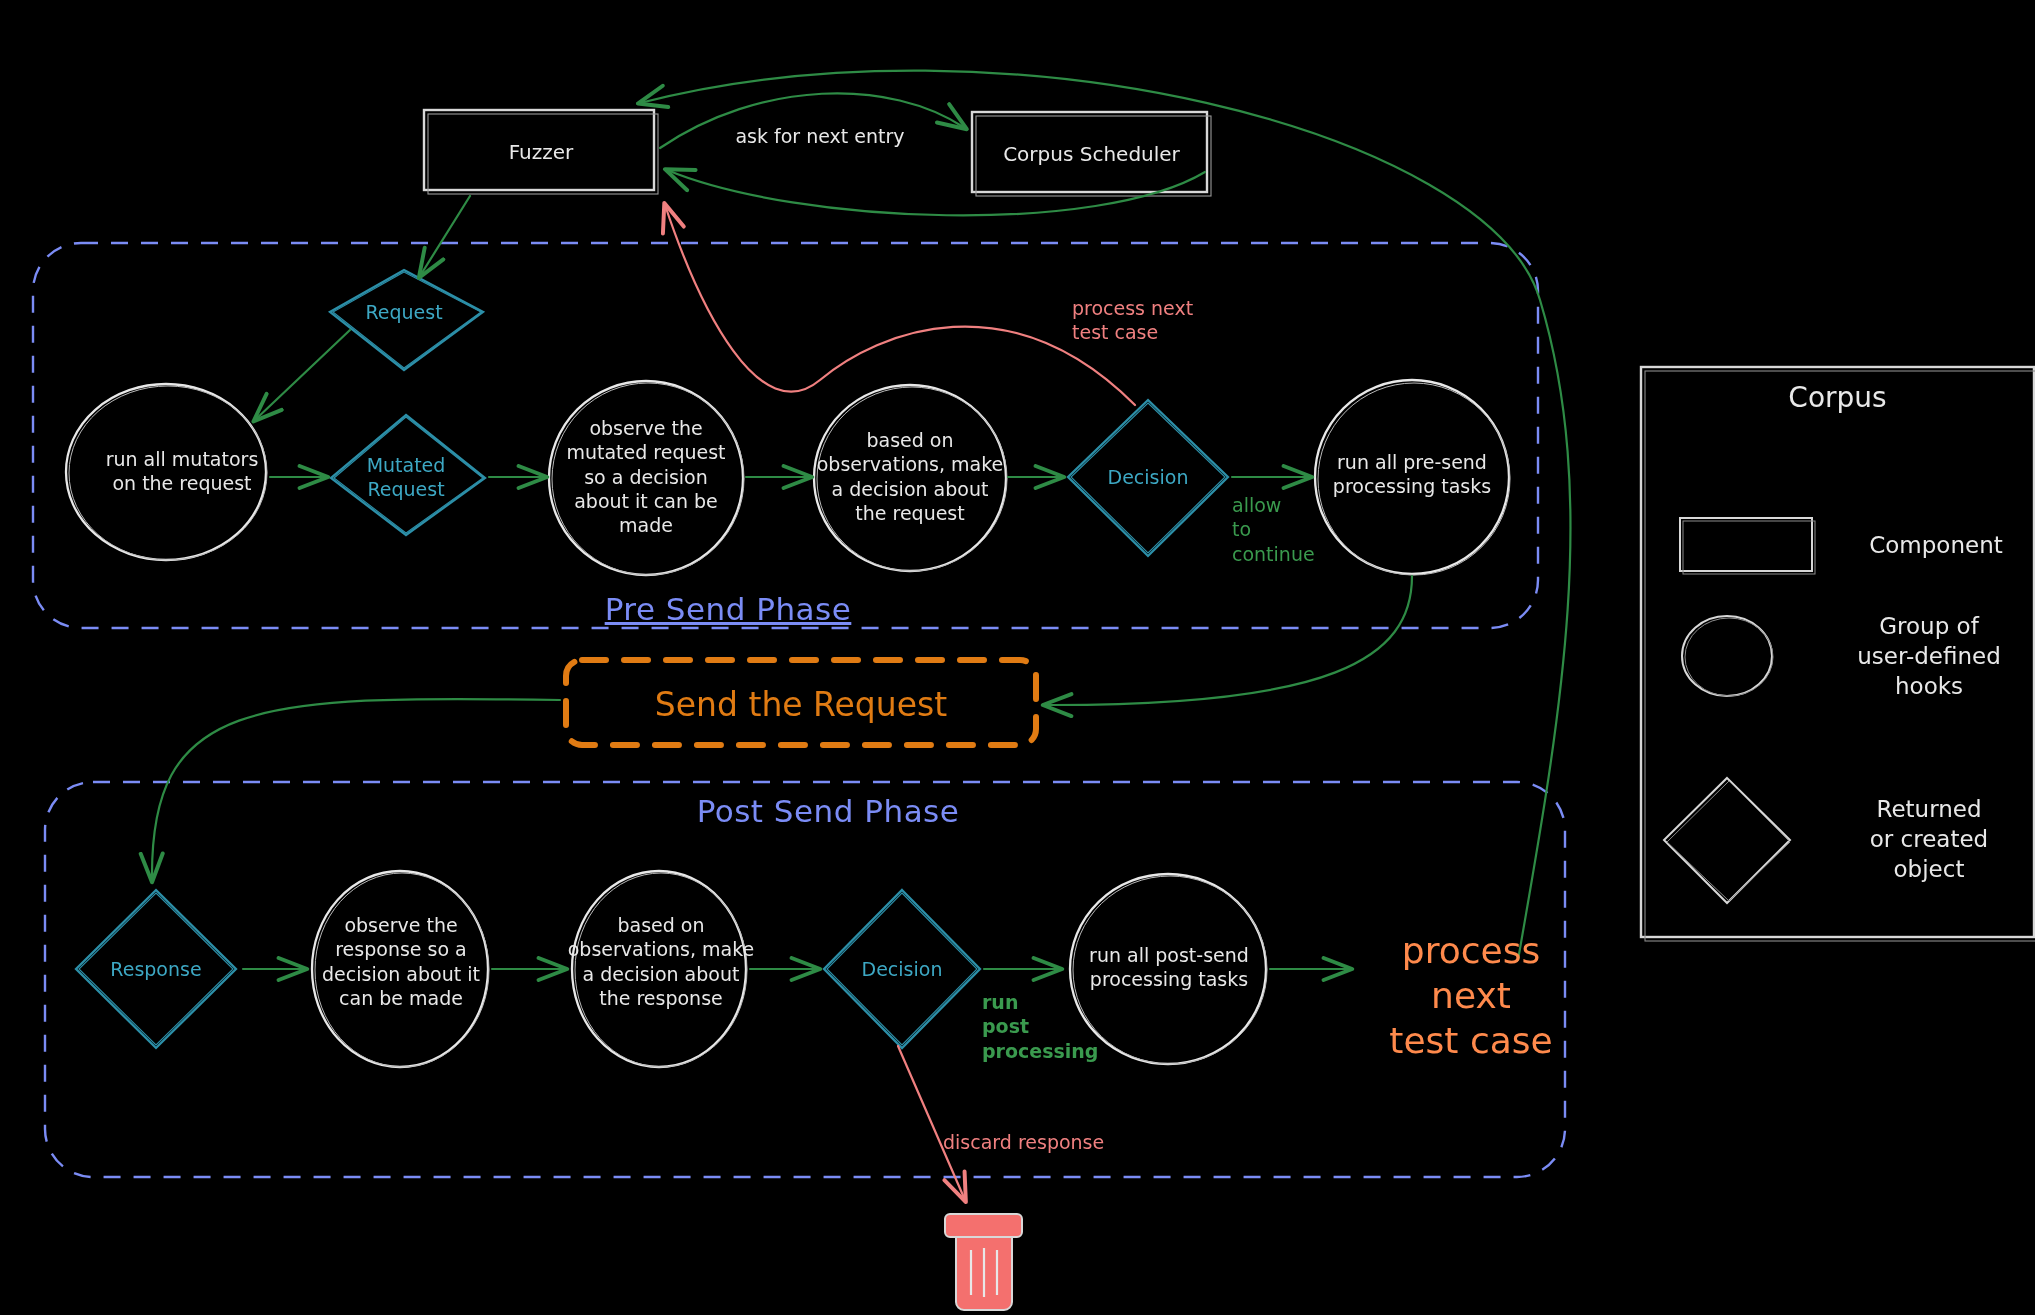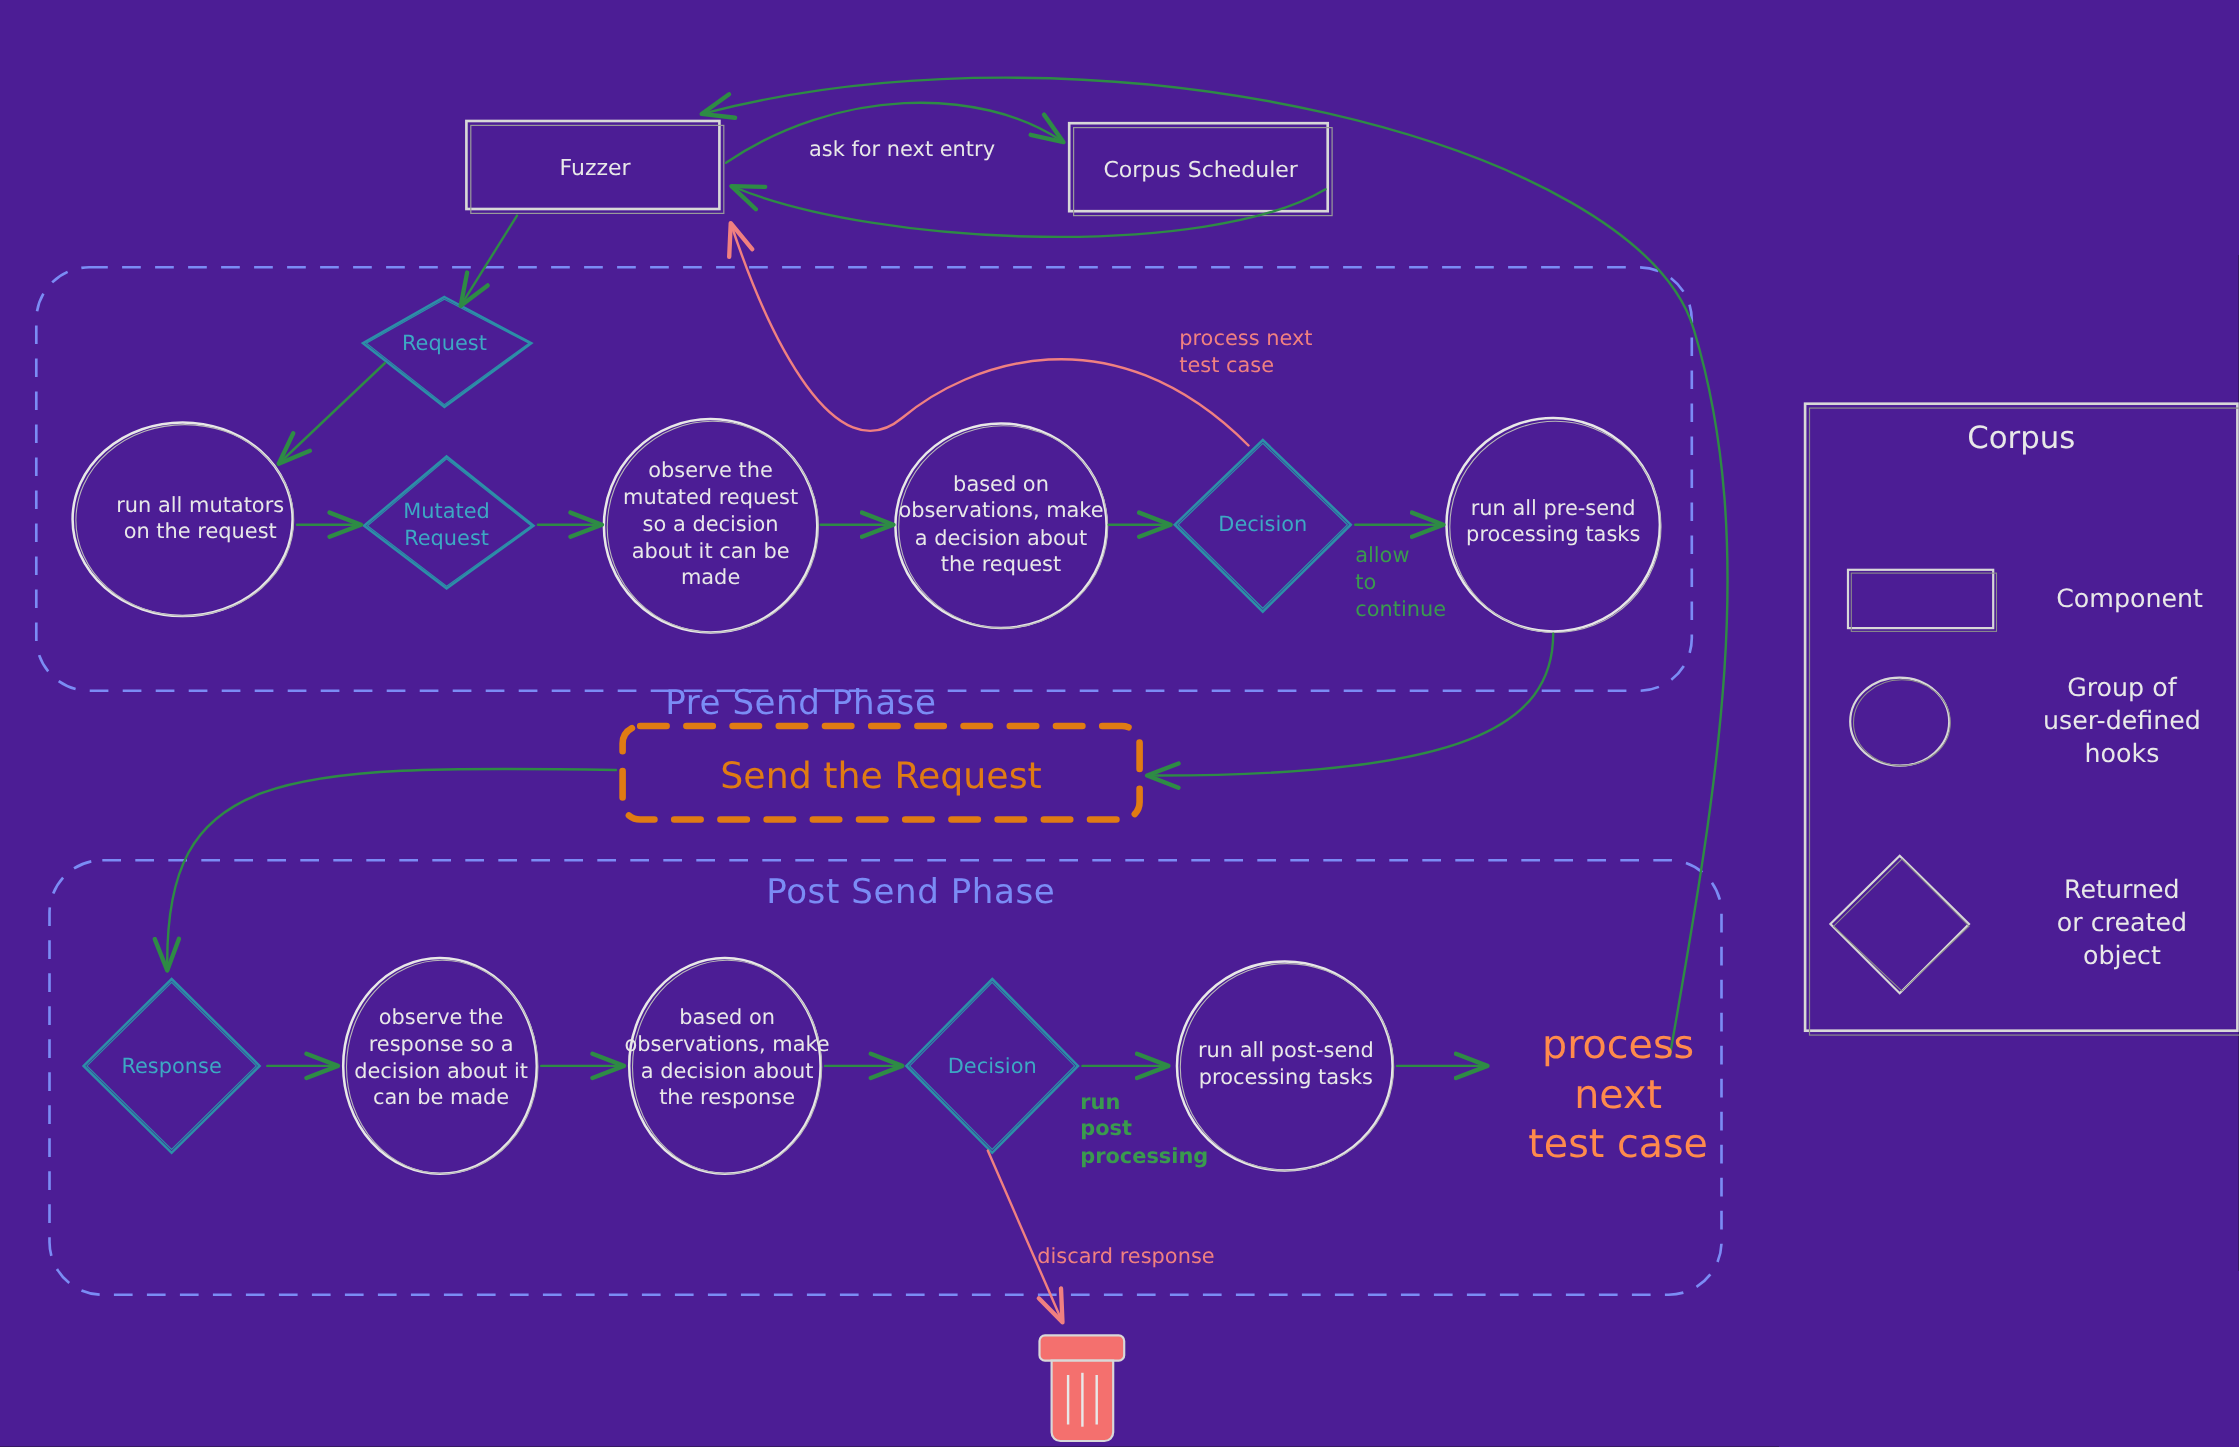--- a/index.html
+++ b/index.html
@@ -1,17 +1,17 @@
 <!DOCTYPE html>
 <html><head>
 <meta charset="utf-8">
 <style>
   html,body{margin:0;padding:0;background:#121212;}
   body{width:2035px;height:1315px;overflow:hidden;font-family:"DejaVu Sans",sans-serif;}
-  #stage{position:relative;width:2035px;height:1315px;background:#4c1d95;}
+  #stage{position:relative;width:2035px;height:1315px;background:#000000;}
   svg.layer{position:absolute;left:0;top:0;width:2035px;height:1315px;overflow:visible;}
   .txt{position:absolute;text-align:center;line-height:1.28;white-space:pre-line;
        font-family:"DejaVu Sans",sans-serif;pointer-events:none;}
   .white{color:#e8e8e8;}
   .cyan{color:#3da8c4;}
   .green{color:#3a9a4e;}
   .red{color:#f08080;}
   .orange{color:#e07b13;}
   .orange2{color:#ff8a4c;}
   .blue{color:#7b8cf5;}
@@ -211,21 +211,21 @@
 so a decision
 about it can be
 made</div>
   <div class="txt white node-label" style="left:813px;top:428px;width:194px;">based on
 observations, make
 a decision about
 the request</div>
   <div class="txt white node-label" style="left:1317px;top:450px;width:190px;">run all pre-send
 processing tasks</div>
 
-  <div class="txt blue phase-title" style="left:548px;top:620px;width:360px;">Pre Send Phase</div>
+  <div class="txt blue phase-title" style="left:548px;top:590px;width:360px;text-decoration:underline;">Pre Send Phase</div>
   <div class="txt blue phase-title" style="left:648px;top:792px;width:360px;">Post Send Phase</div>
 
   <div class="txt orange send-lbl" style="left:566px;top:684px;width:470px;">Send the Request</div>
 
   <div class="txt cyan node-label" style="left:86px;top:957px;width:140px;">Response</div>
   <div class="txt cyan node-label" style="left:832px;top:957px;width:140px;">Decision</div>
 
   <div class="txt white node-label" style="left:310px;top:913px;width:182px;">observe the
 response so a
 decision about it

